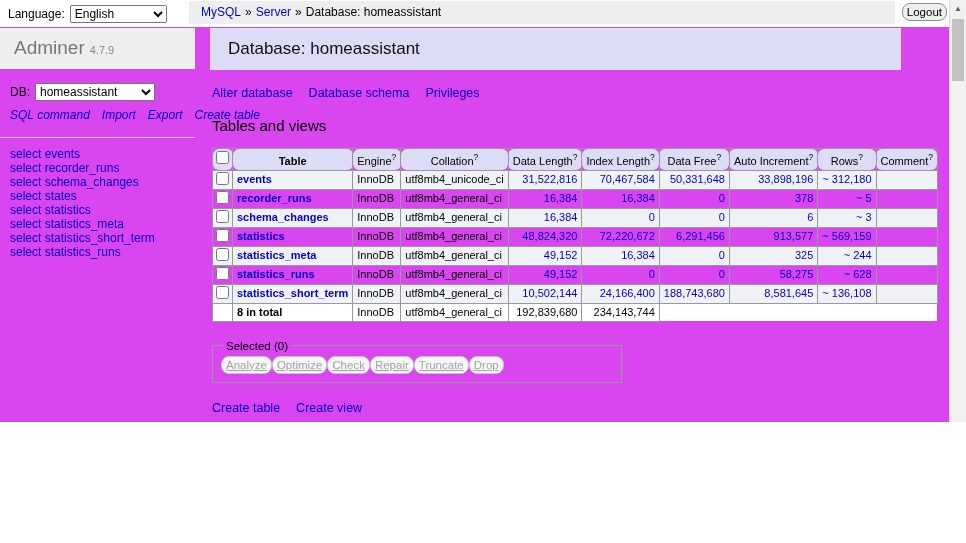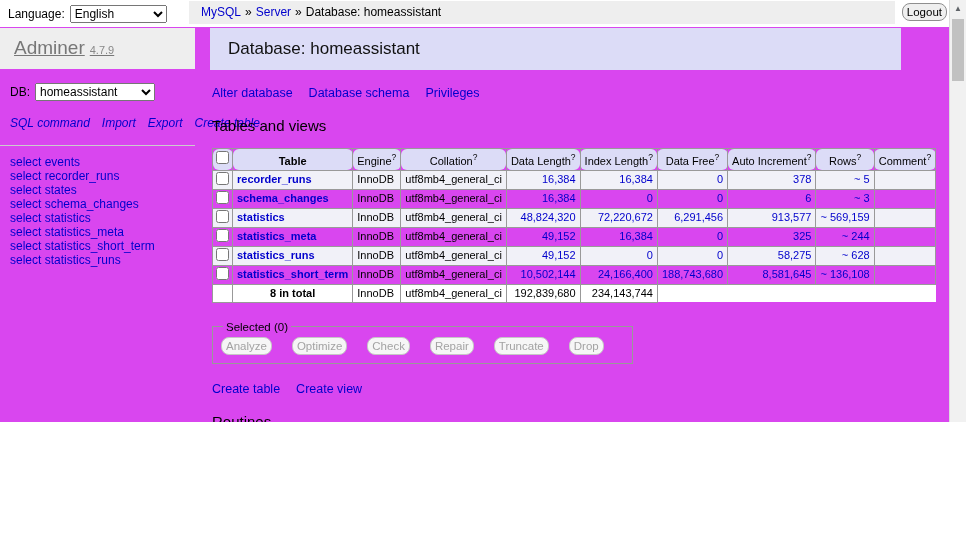--- a/index.html
+++ b/index.html
@@ -18,23 +18,23 @@
   .breadcrumb .sep { color:#000; margin:0 4px; }
   .logout-wrap { position:absolute; right:2px; top:3px; }
 
   
   .btn { font-family:inherit; font-size:11.5px; color:#000; background:#efefef;
          border:1px solid #8f8f8f; border-radius:8px; padding:2px 4px; cursor:pointer; }
   .btn[disabled] { color:#a3a3a3; border-color:#c6c6c6; background:#f6f6f6; cursor:default; }
 
   
   .sidebar { position:absolute; left:0; top:28px; width:195px; bottom:0; }
-  .sidebar h1 { background:#eeeeee; padding:9px 14px 10px; font-size:19px; font-weight:normal; color:#777;text-decoration:underline; }
+  .sidebar h1 { background:#eeeeee; padding:9px 14px 10px; font-size:19px; font-weight:normal; color:#777; }
   .sidebar h1 .version { font-size:11px; color:#888; margin-left:5px; font-weight:normal; }
-  .db-row { margin:14px 10px 12px; }
+  .db-row { margin:14px 10px 4px; }
   .db-row label { margin-right:5px; }
   .db-row select { width:118px; font-size:12px; }
   .sb-actions { margin:2px 0 10px; padding:0 10px 12px; border-bottom:1px solid #ccc; line-height:1.7;font-style:italic; }
   .sb-actions a { margin-right:12px; white-space:nowrap; }
   .sb-tables a { display:block; margin:0 0 1px 10px; line-height:13px; font-size:12px; white-space:nowrap; }
 
   
   .main { position:absolute; left:195px; top:28px; right:17px; bottom:0; }
   .main h2 { margin-left:15px; width:691px; box-sizing:border-box; background:#dcdcf7;
              padding:11px 18px; font-size:17px; font-weight:normal; color:#111; }
@@ -50,27 +50,27 @@
   table { border-collapse:collapse; margin-top:14px; font-size:11px; }
   th, td { border:1px solid #999; padding:2px 4px; line-height:13px; white-space:nowrap; }
   thead th { background:#dcdcf7; text-align:center; font-weight:normal;border-radius:6px; }
   thead th:nth-of-type(2) { font-weight:bold; }
   sup { font-size:8.5px; }
   td.check, th.check { text-align:center; padding:1px 3px; }
   .tname a { font-weight:bold; }
   td.num { text-align:right; }
   td.comment { min-width:48px; }
   tbody.data tr:nth-of-type(odd) { background:#f1f1f8; }
-  tbody.total .total-label { font-weight:bold; text-align:center; background:#fff; }
+  tbody.total .total-label { font-weight:bold; text-align:left; background:#fff; }
   tbody.total td { background:#fff; }
   tbody.total td.num { color:#000; }
   td.noborder { border:none; background:#fff; }
 
   .selected-fs { margin-top:18px; min-width:392px; }
-  .fs-row1 .btn { margin-right:20px; }
+  .fs-row1 .btn { margin-right:0;text-decoration:underline; }
   .fs-row2 { margin-top:9px; }
   .fs-row2 select { width:112px; font-size:12px; margin:0 6px; vertical-align:middle; }
   .fs-row2 .btn { margin-right:4px; }
   .fs-row2 label { margin-left:4px; }
   .fs-row2 input[type=checkbox] { vertical-align:middle; }
 
   .create-links { margin-top:18px; }
 
   
   .vscroll { position:absolute; right:0; top:0; width:17px; height:543px; background:#f1f1f1;
@@ -102,22 +102,22 @@
     <h1>
       <span>Adminer</span><span class="version">4.7.9</span>
     </h1>
     <div class="db-row">
       <label>DB:</label><select><option>homeassistant</option></select>
     </div>
     <p class="sb-actions"><a>SQL command</a><a>Import</a><a>Export</a><a>Create table</a></p>
     <nav class="sb-tables">
         <a>select events</a>
         <a>select recorder_runs</a>
+        <a>select schema_changes</a>
         <a>select states</a>
-        <a>select schema_changes</a>
         <a>select statistics</a>
         <a>select statistics_meta</a>
         <a>select statistics_short_term</a>
         <a>select statistics_runs</a>
       </nav>
   </aside>
 
   <main class="main">
     <h2>Database: homeassistant</h2>
 
@@ -138,20 +138,32 @@
               <th><span>Data Length</span><sup>?</sup></th>
               <th><span>Index Length</span><sup>?</sup></th>
               <th><span>Data Free</span><sup>?</sup></th>
               <th><span>Auto Increment</span><sup>?</sup></th>
               <th><span>Rows</span><sup>?</sup></th>
               <th><span>Comment</span><sup>?</sup></th>
             </tr>
         </thead>
         <tbody class="data">
 
+            <tr>
+              <td class="check"><input type="checkbox" style=""></td>
+              <td class="tname"><a>events</a></td>
+              <td>InnoDB</td>
+              <td>utf8mb4_unicode_ci</td>
+              <td class="num"><a>31,522,816</a></td>
+              <td class="num"><a>70,467,584</a></td>
+              <td class="num"><a>50,331,648</a></td>
+              <td class="num"><a>33,898,196</a></td>
+              <td class="num"><a>~ 312,180</a></td>
+              <td class="comment"></td>
+            </tr>
 
             <tr>
               <td class="check"><input type="checkbox" style=""></td>
               <td class="tname"><a>recorder_runs</a></td>
               <td>InnoDB</td>
               <td>utf8mb4_general_ci</td>
               <td class="num"><a>16,384</a></td>
               <td class="num"><a>16,384</a></td>
               <td class="num"><a>0</a></td>
               <td class="num"><a>378</a></td>

